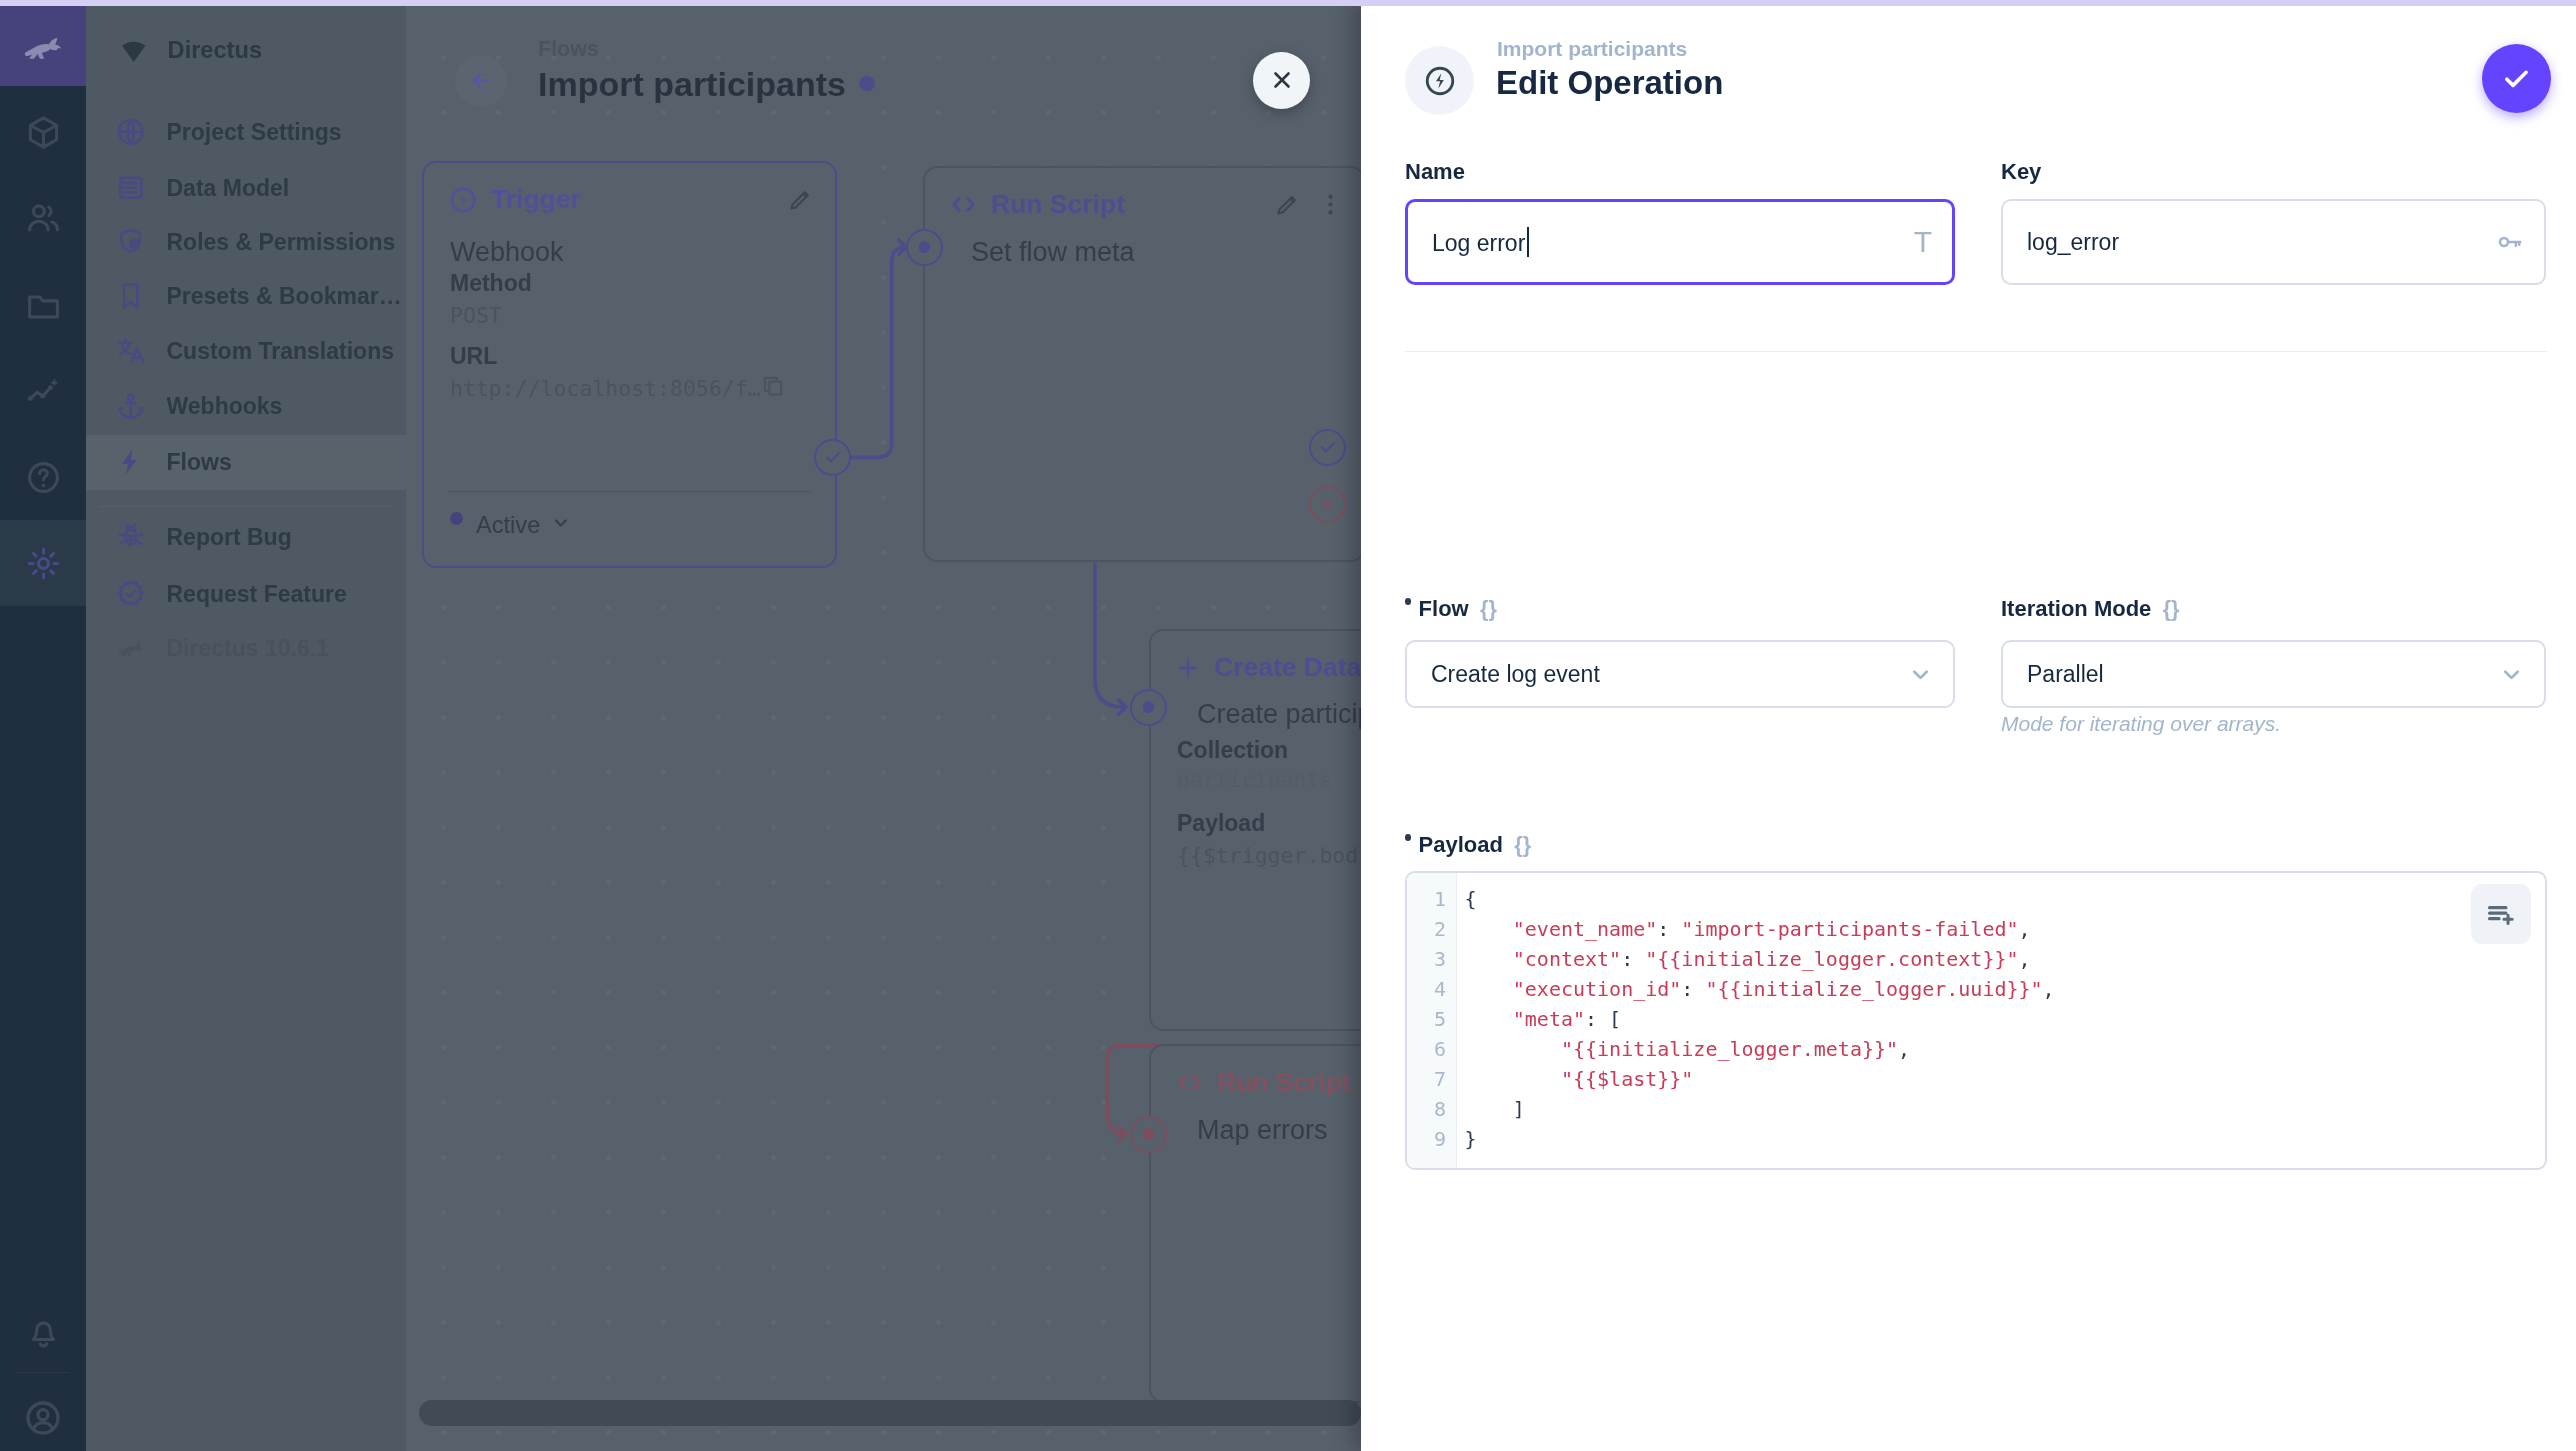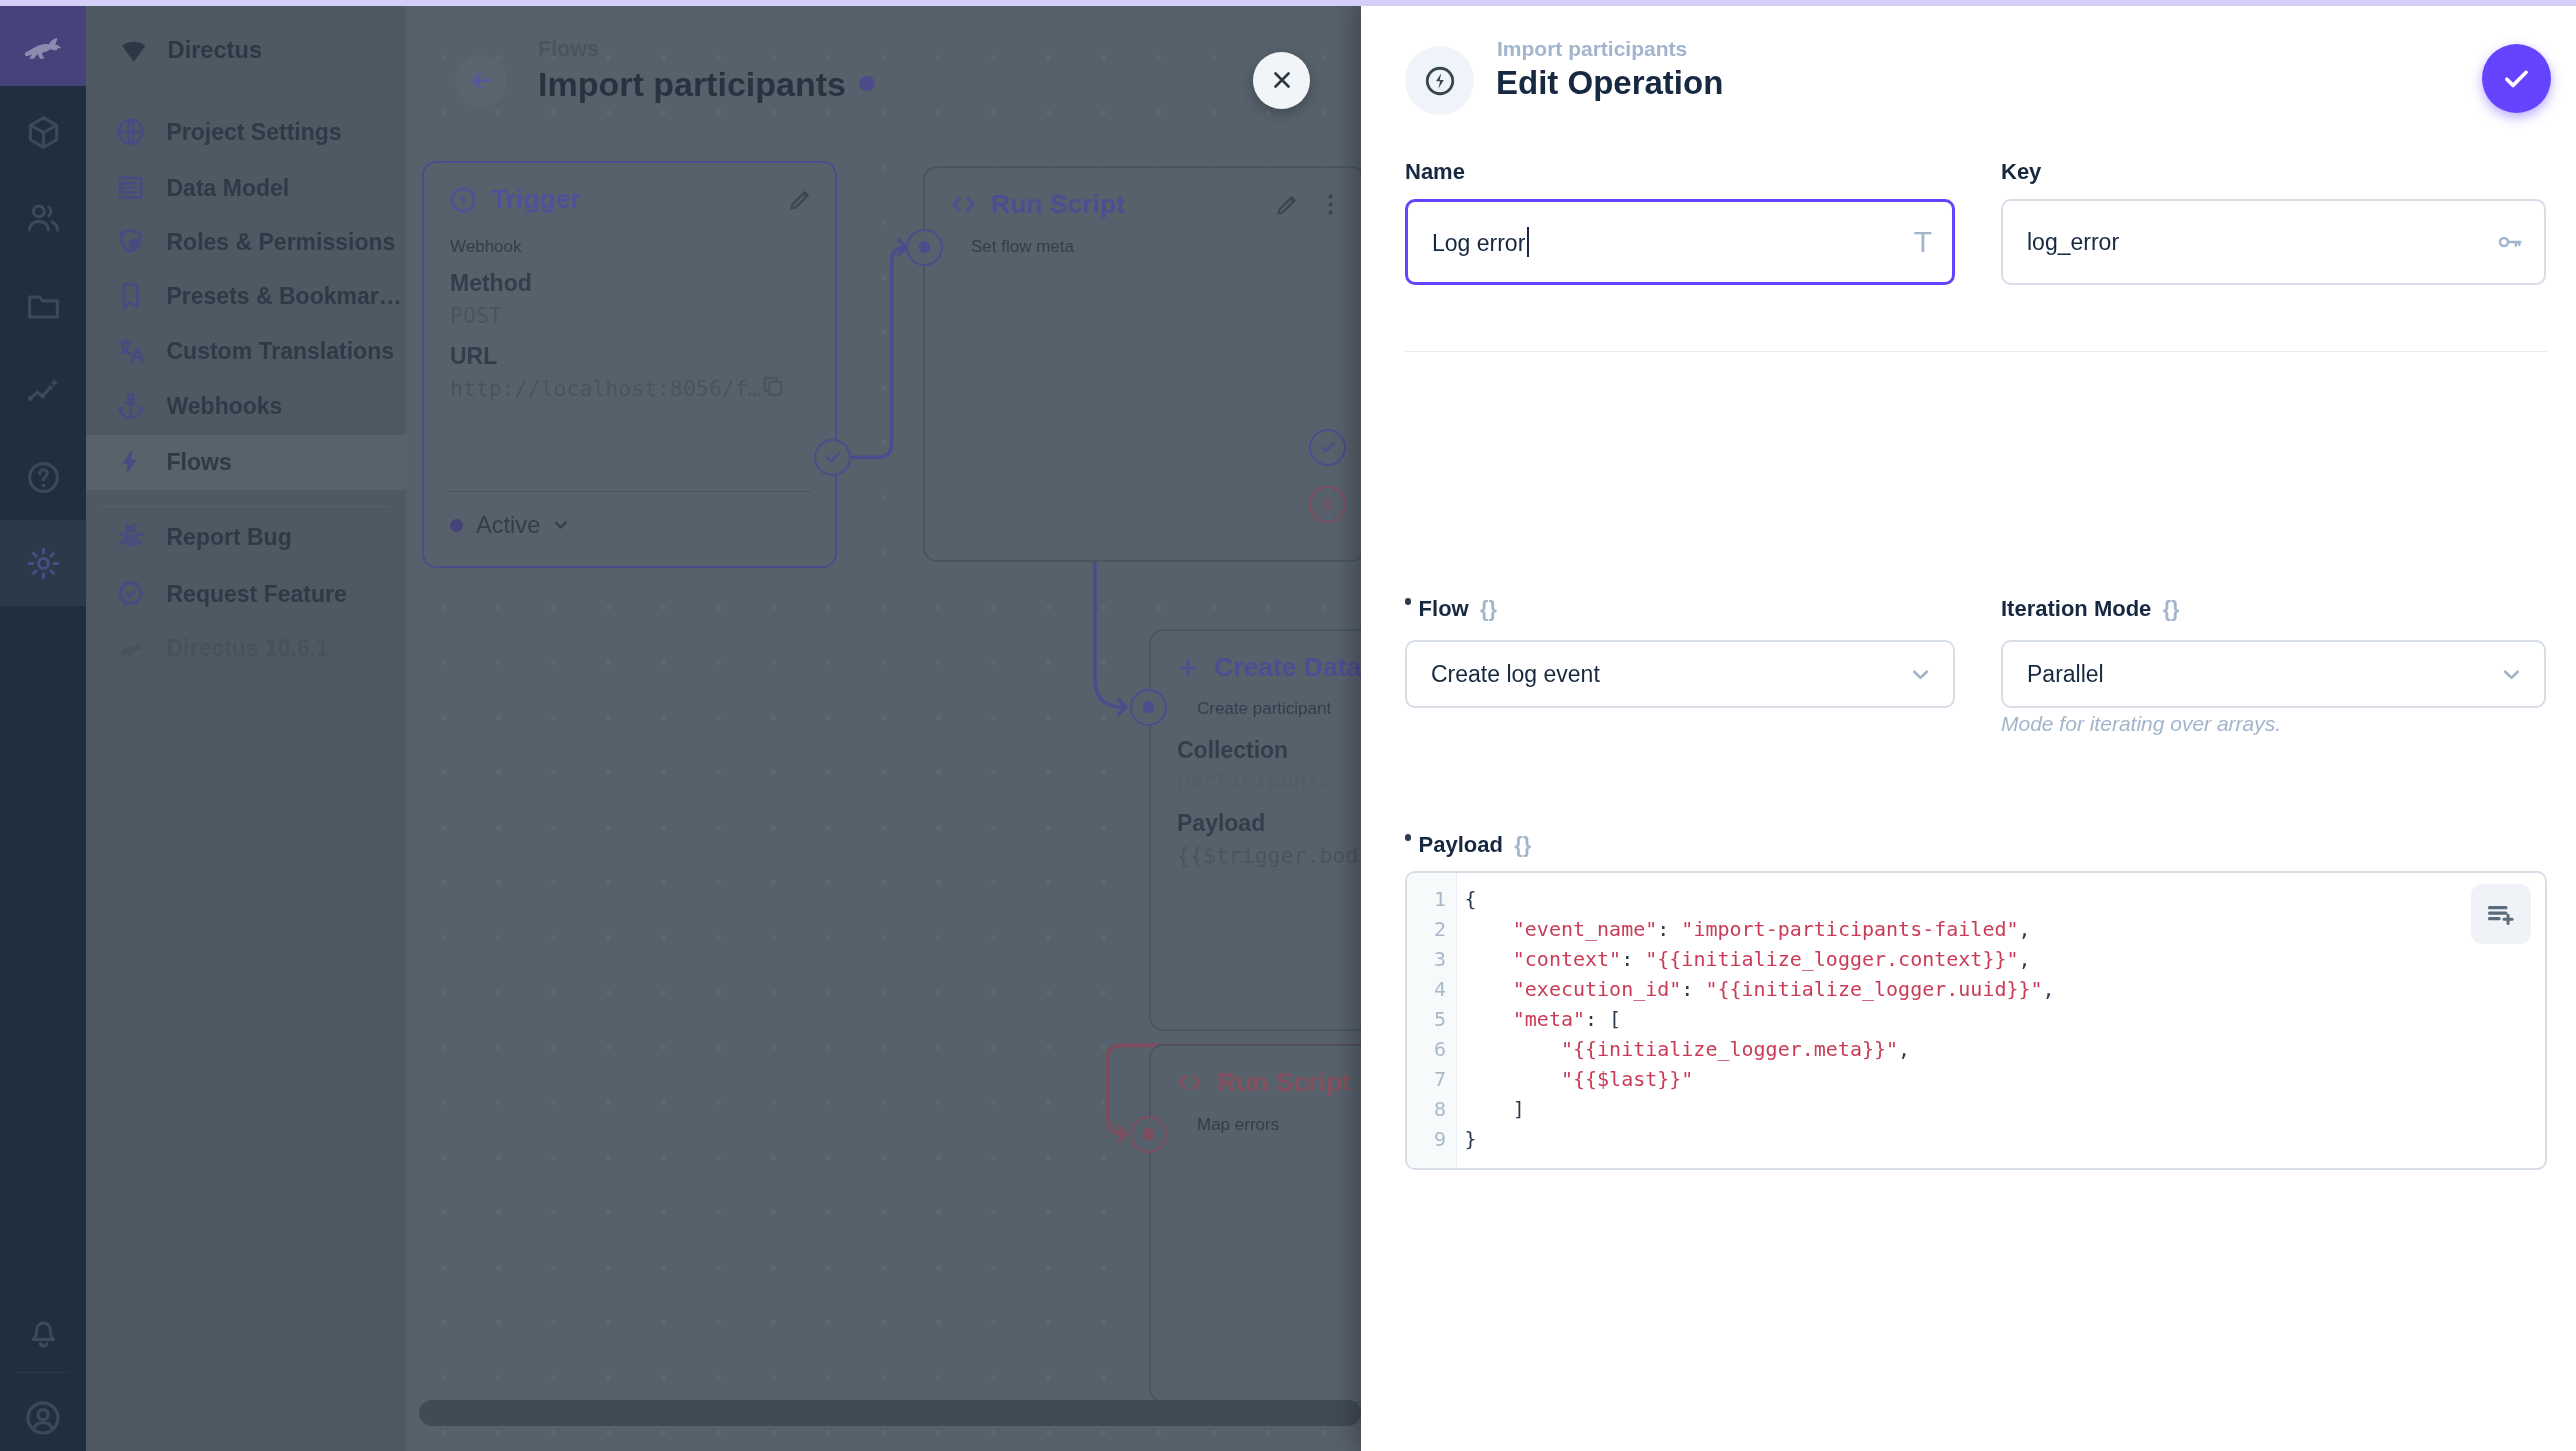--- a/index.html
+++ b/index.html
@@ -42,21 +42,21 @@
   #flow-title{left:132px;top:59px;font-size:34px;font-weight:800;color:#28333F;white-space:nowrap;}
   .title-dot{display:inline-block;width:15.7px;height:15.7px;border-radius:50%;background:#4E4B8A;margin-left:13px;vertical-align:4.3px;}
   #back-btn{left:49px;top:49px;width:52px;height:52px;border-radius:50%;background:#5B656F;display:flex;align-items:center;justify-content:center;color:#5A55A0;}
   #close-btn{left:847px;top:46px;width:57px;height:57px;border-radius:50%;background:#F2F5F7;display:flex;align-items:center;justify-content:center;color:#2A3642;box-shadow:0 4.3px 13px rgba(0,0,0,.25);z-index:20;}
 
   .panel{border-radius:14.3px;background:#57616C;}
   .p-head{position:absolute;left:24px;top:21.5px;display:flex;align-items:center;font-size:26.5px;font-weight:700;}
   .p-head .hic{margin-right:13px;display:flex;}
   .p-tools{position:absolute;top:23px;display:flex;align-items:center;color:#3A4652;}
   .p-label{position:absolute;left:26px;font-size:23px;font-weight:700;color:#333E4A;white-space:nowrap;}
-  .p-text{position:absolute;left:26px;font-size:17px;color:#333E4A;white-space:nowrap;}
+  .p-text{position:absolute;left:26px;font-size:27px;color:#333E4A;white-space:nowrap;}
   .p-mono{position:absolute;left:26px;font-size:21.5px;font-family:"DejaVu Sans Mono",monospace;color:#4A545E;white-space:nowrap;}
 
   #trigger-panel{left:16px;top:155px;width:411px;height:403px;border:2.9px solid #4C4B8C;}
   #trigger-panel .p-head{color:#50509A;}
   #rs1-panel{left:517px;top:160px;width:438px;height:392px;border:2.1px solid #4A5560;}
   #rs1-panel .p-head{color:#4D4D92;}
   #cd-panel{left:743px;top:623px;width:286px;height:398px;border:2.1px solid #4A5560;}
   #cd-panel .p-head{color:#4D4D92;}
   #me-panel{left:743px;top:1038px;width:286px;height:355px;border:2.1px solid #4A5560;}
   #me-panel .p-head{color:#84505F;}
@@ -502,21 +502,21 @@
       </div>
     <div class="p-text" style="top:74px">Webhook</div>
     <div class="p-label" style="top:107px">Method</div>
     <div class="p-mono" style="top:140px">POST</div>
     <div class="p-label" style="top:180px">URL</div>
     <div class="p-mono" style="top:213px">http://localhost:8056/f…</div>
     <div class="abs" style="left:336px;top:210px;color:#4A545E"><span class="ic"><svg width="26" height="26" viewBox="0 0 36 36">
             <use href="#sym-copy"></use>
           </svg></span></div>
     <div class="abs" style="left:24px;top:328px;right:24px;height:1.4px;background:#4A545F"></div>
-    <div class="abs" style="left:26px;top:349px;display:flex;align-items:center">
+    <div class="abs" style="left:26px;top:349px;display:flex;">
       <span style="width:13px;height:13px;border-radius:50%;background:#46437B;margin-right:13px"></span>
       <span style="font-size:23.6px;color:#333E4A">Active</span>
       <span class="ic" style="margin-left:10px;color:#333E4A">
           <svg width="21.5" height="21.5" viewBox="0 0 30 30">
             <use href="#sym-chevdown"></use>
           </svg>
         </span>
     </div>
   </section>
 

